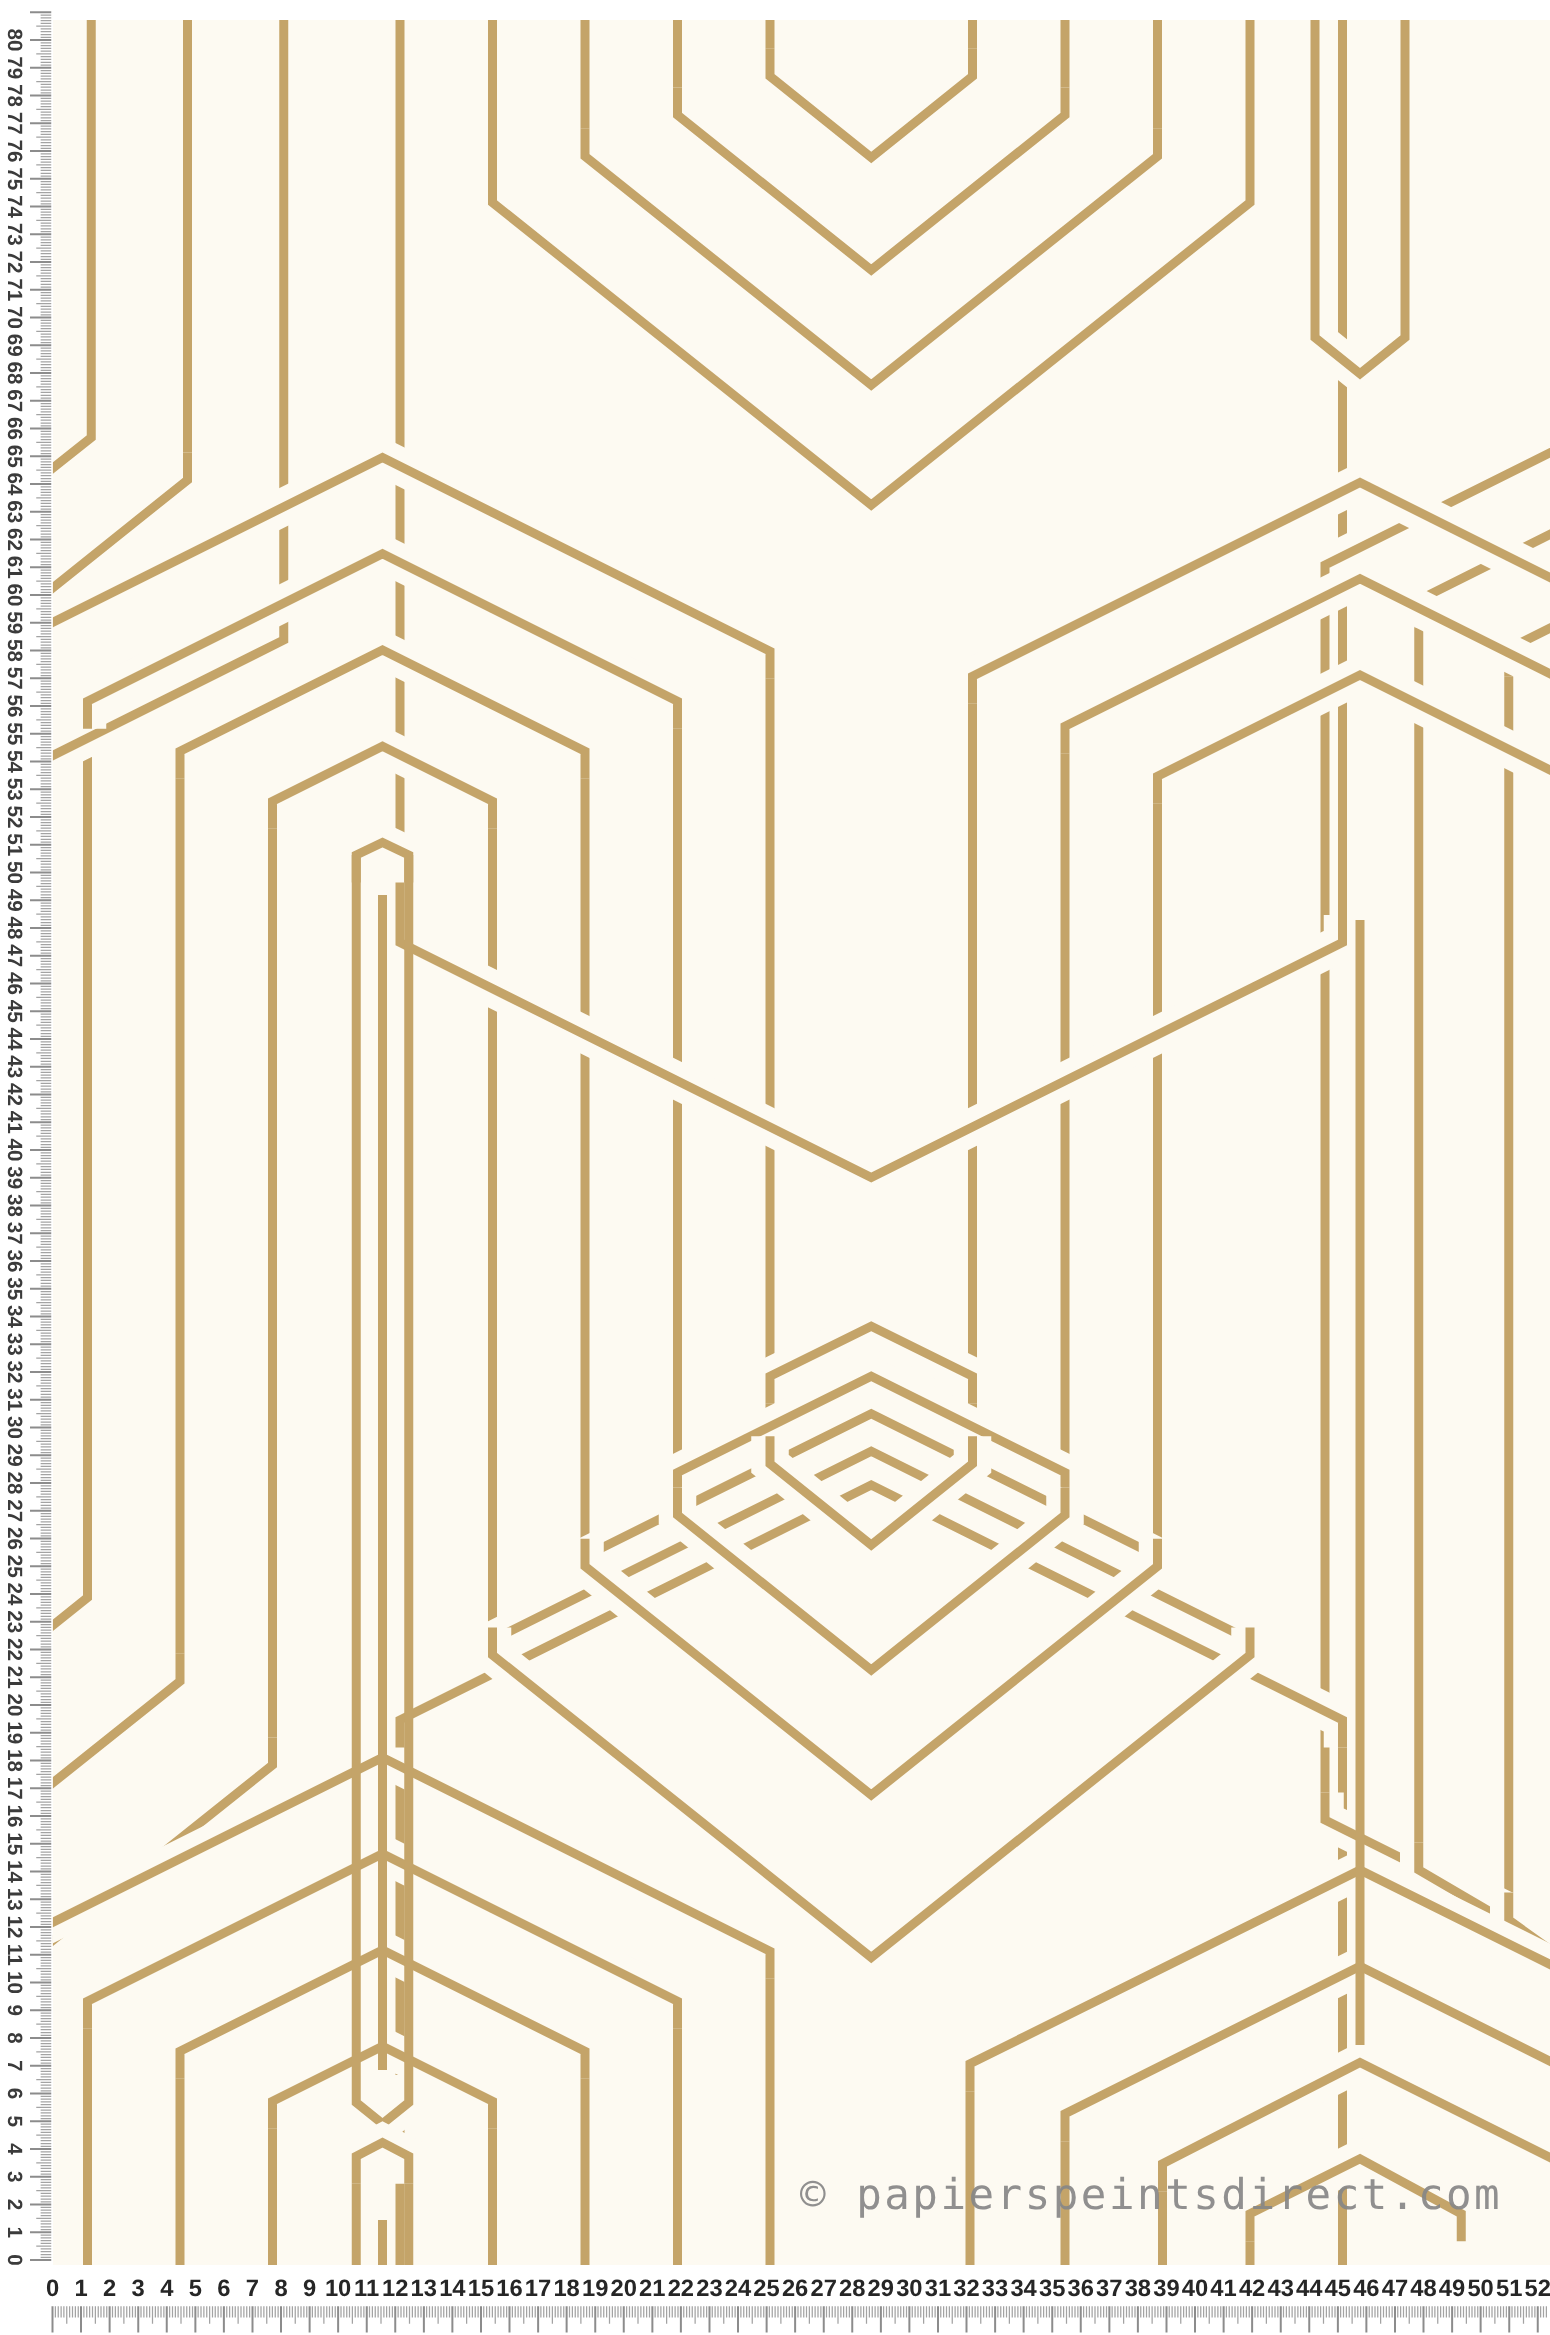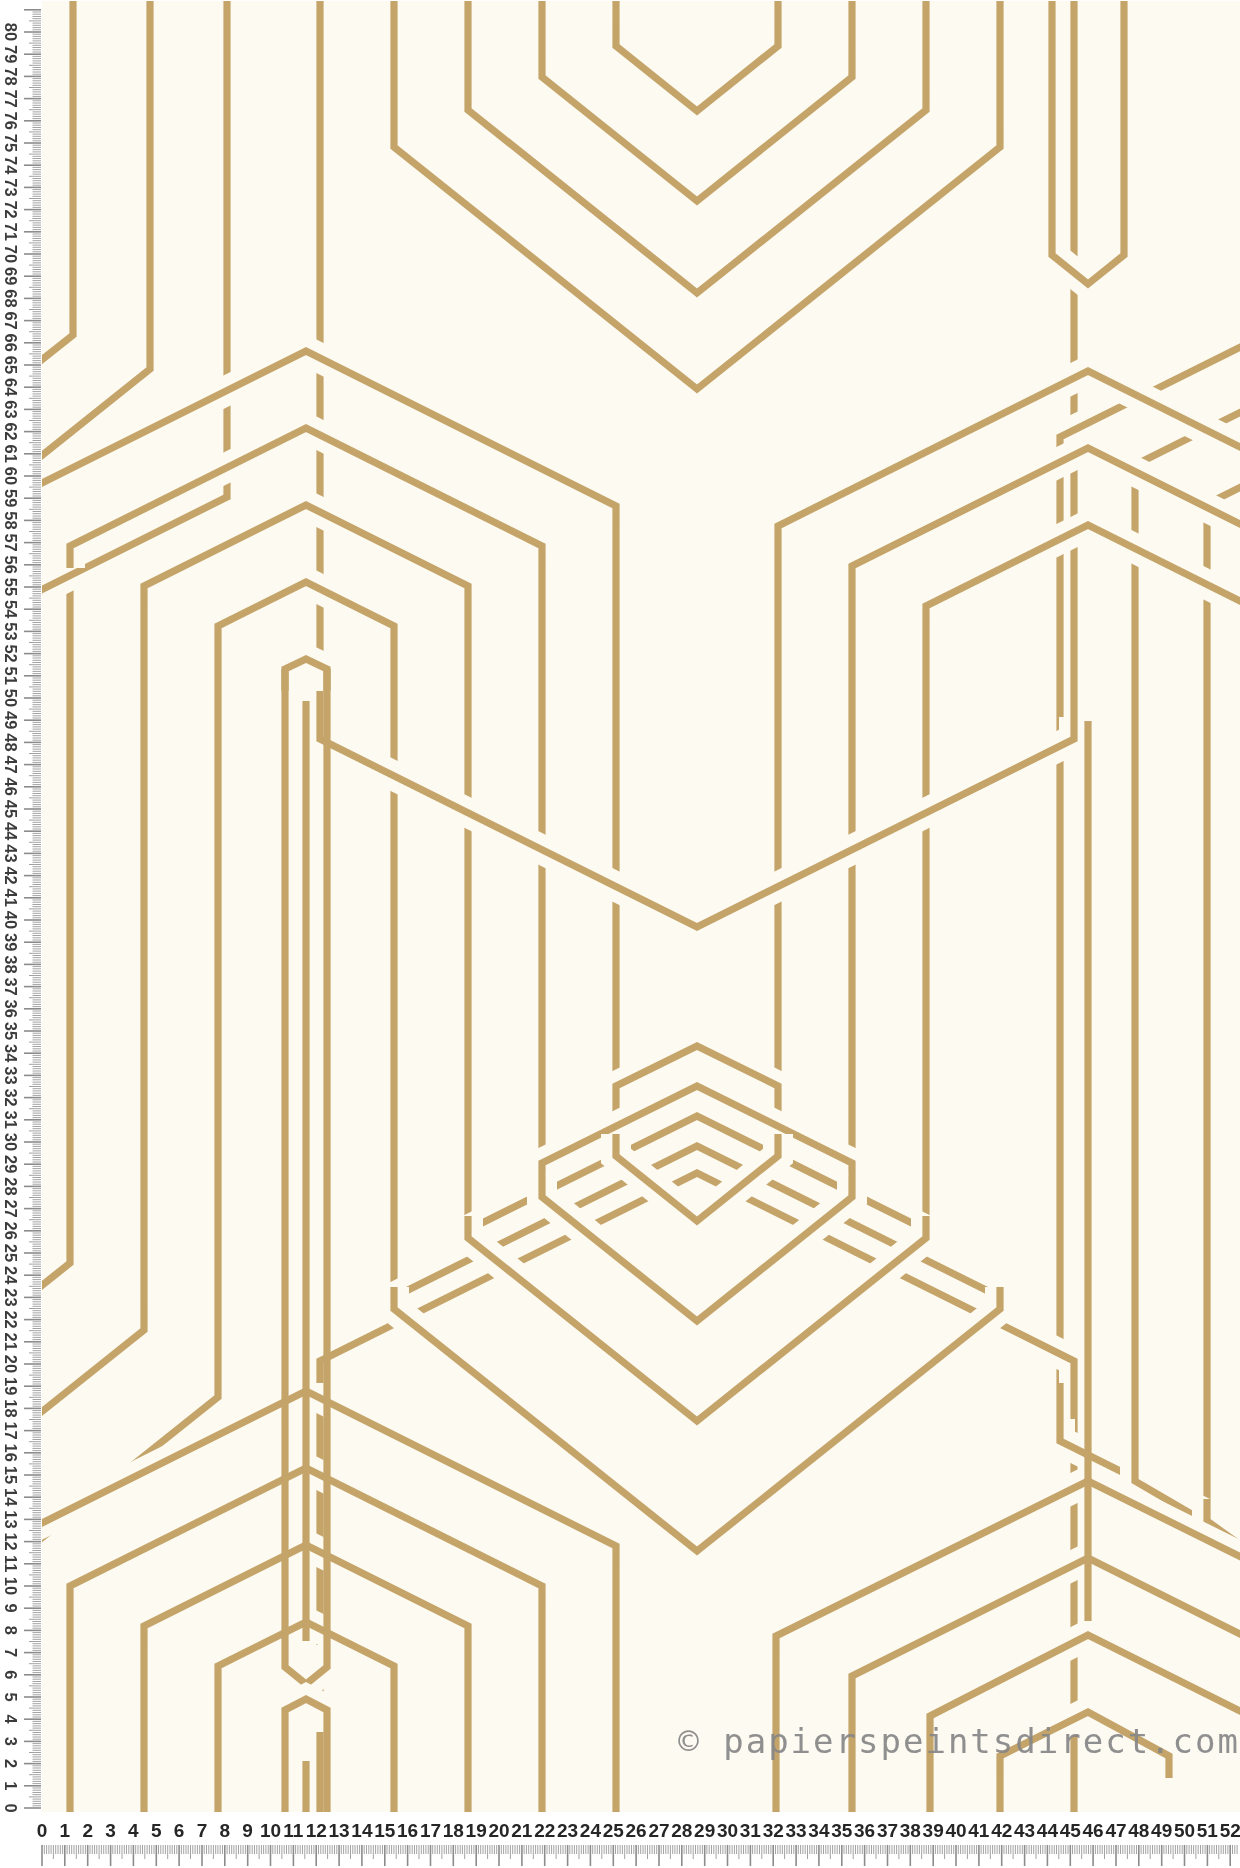--- a/index.html
+++ b/index.html
@@ -1,21 +1,21 @@
 <!DOCTYPE html>
 <html><head>
 <meta charset="utf-8">
 <style>
   html,body{margin:0;padding:0;background:#ffffff;}
   .stage{
     position:relative;width:1240px;height:1868px;overflow:hidden;background:#ffffff;
     font-family:"Liberation Sans", sans-serif;
   }
   .pattern-area{
-    position:absolute;left:42px;top:1px;width:1198px;height:1812px;overflow:hidden;text-align:right;
+    position:absolute;left:42px;top:16px;width:1198px;height:1812px;overflow:hidden;
   }
   .pattern-area svg{display:block;width:100%;height:100%;}
   .ruler-left{
     position:absolute;left:0;top:0;width:42px;height:1812px;background:#ffffff;
   }
   .ruler-bottom{
     position:absolute;left:0;top:1812px;width:1240px;height:56px;background:#ffffff;
   }
   .watermark{
     position:absolute;left:598px;top:1716px;width:600px;height:48px;

